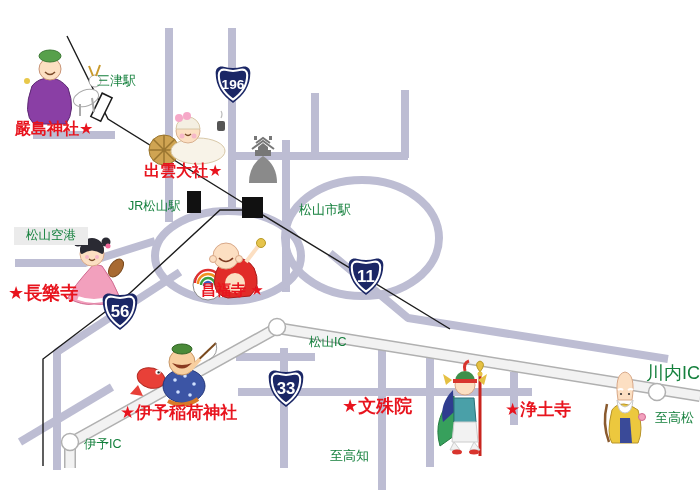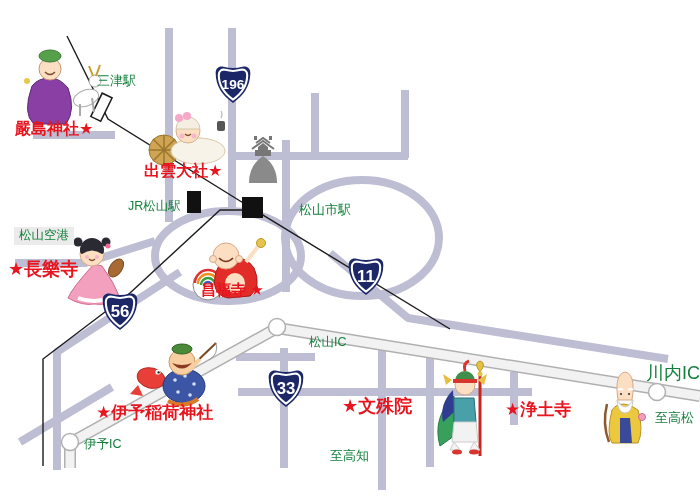--- a/index.html
+++ b/index.html
@@ -4,21 +4,21 @@
 <style>
   html,body{margin:0;padding:0;background:#fff;}
   #stage{
     position:relative;width:700px;height:504px;background:#ffffff;
     overflow:hidden;font-family:"Liberation Sans","DejaVu Sans",sans-serif;
   }
   #stage svg{position:absolute;left:0;top:0;}
   .lbl{position:absolute;white-space:nowrap;line-height:1.1;}
   .red{color:#e8141e;font-weight:bold;}
   .blk{color:#15803d;font-weight:normal;}
-  .airport{background:#ebebeb;padding:2px 5px;}
+  .airport{background:#ebebeb;padding:2px 12px;}
   .shield{position:absolute;width:40px;height:42px;}
   .shield text{font-family:"Liberation Sans",sans-serif;font-weight:bold;fill:#ffffff;}
 </style>
 </head>
 <body>
 
 <div id="stage">
 
   <svg width="700" height="504" viewBox="0 0 700 504">
 
@@ -200,23 +200,23 @@
   </svg>
 
   <svg class="shield" style="left:266px;top:367px;" viewBox="0 0 38 40">
     <path d="M19,38 C9,31 2.5,22 2.5,9.5 C2.5,4.5 6,2.5 10,3.5 C13,4.3 16,4.8 19,4.8 C22,4.8 25,4.3 28,3.5 C32,2.5 35.5,4.5 35.5,9.5 C35.5,22 29,31 19,38 Z" fill="#1b2766"></path>
     <path d="M19,38 C9,31 2.5,22 2.5,9.5 C2.5,4.5 6,2.5 10,3.5 C13,4.3 16,4.8 19,4.8 C22,4.8 25,4.3 28,3.5 C32,2.5 35.5,4.5 35.5,9.5 C35.5,22 29,31 19,38 Z" transform="translate(19 20.4) scale(0.82) translate(-19 -20.4)" fill="none" stroke="#ffffff" stroke-width="2.4"></path>
     <text x="19" y="26" text-anchor="middle" font-size="16">33</text>
   </svg>
 
   <span class="lbl red" style="left:15px;top:104px;font-size:16px;margin-top:16px;">嚴島神社★</span>
   <span class="lbl red" style="left:144px;top:162px;font-size:16px;">出雲大社★</span>
-  <span class="lbl red" style="left:8px;top:260px;font-size:18px;">★長樂寺</span>
+  <span class="lbl red" style="left:8px;top:284px;font-size:18px;">★長樂寺</span>
   <span class="lbl red" style="left:201px;top:282px;font-size:15px;">昌福寺 ★</span>
-  <span class="lbl red" style="left:96px;top:404px;font-size:17px;">★伊予稲荷神社</span>
+  <span class="lbl red" style="left:120px;top:404px;font-size:17px;">★伊予稲荷神社</span>
   <span class="lbl red" style="left:342px;top:397px;font-size:18px;">★文殊院</span>
   <span class="lbl red" style="left:505px;top:401px;font-size:17px;">★浄土寺</span>
 
   <span class="lbl blk" style="left:97px;top:74px;font-size:13px;">三津駅</span>
   <span class="lbl blk" style="left:128px;top:200px;font-size:12.5px;">JR松山駅</span>
   <span class="lbl blk" style="left:267px;top:203px;font-size:13px;margin-left:32px;">松山市駅</span>
   <span class="lbl blk airport" style="left:14px;top:227px;font-size:12.5px;">松山空港</span>
   <span class="lbl blk" style="left:263px;top:336px;font-size:12.5px;margin-left:46px;">松山IC</span>
   <span class="lbl blk" style="left:84px;top:438px;font-size:12.5px;">伊予IC</span>
   <span class="lbl blk" style="left:646px;top:364px;font-size:18px;">川内IC</span>

